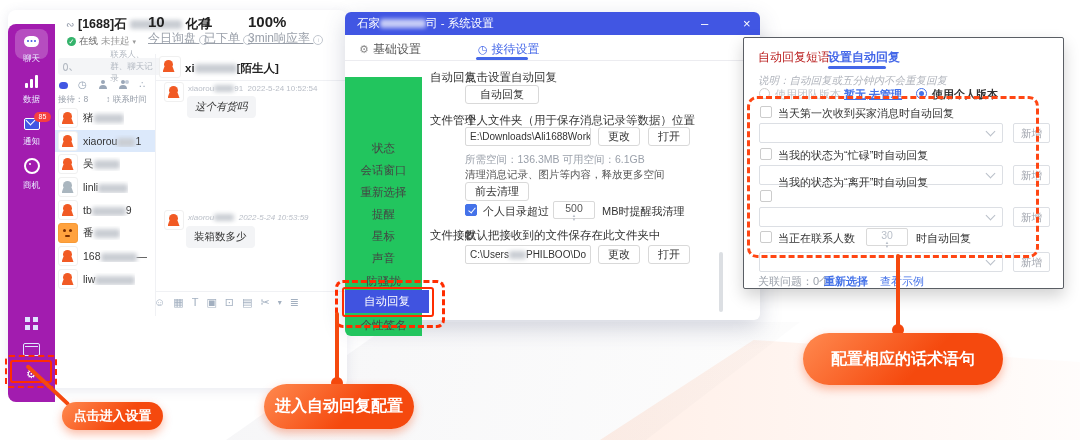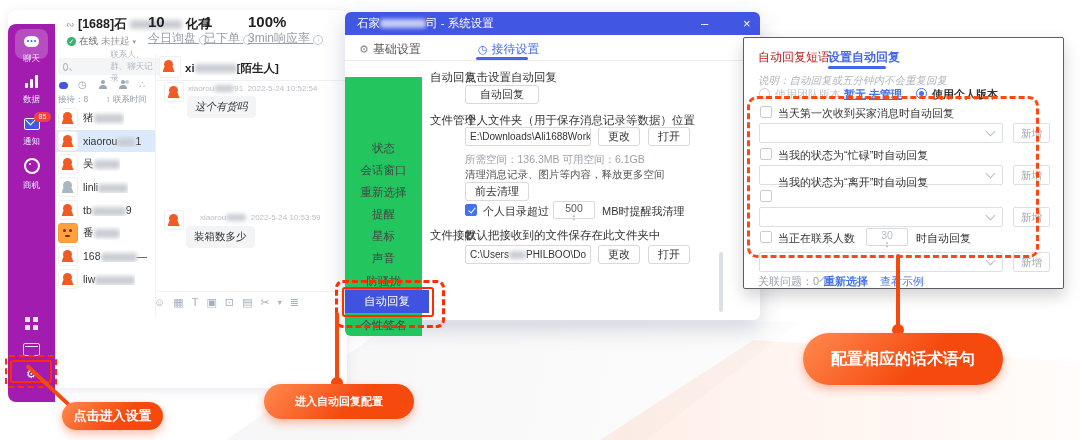--- a/index.html
+++ b/index.html
@@ -248,21 +248,21 @@
     </div>
     <div class="abs" style="left:148px;top:70px;width:191px;height:1px;background:#f0f1f4;"></div>
 
     <span class="avatar" style="position:absolute;left:156px;top:72px;"></span>
     <div class="meta" style="left:180px;top:74px;">
       <span>xiaorou</span><span class="redact" style="width:20px;height:7px;"></span><span>91</span>&nbsp;&nbsp;<span>2022-5-24 10:52:54</span>
     </div>
     <div class="bubble" style="left:179px;top:86px;font-style:italic;">这个有货吗</div>
 
     <span class="avatar" style="position:absolute;left:156px;top:200px;"></span>
-    <div class="meta" style="left:192px;top:203px;">
+    <div class="meta" style="left:180px;top:203px;font-style:italic;">
       <span>xiaorou</span><span class="redact" style="width:20px;height:7px;"></span>&nbsp;&nbsp;<span>2022-5-24 10:53:59</span>
     </div>
     <div class="bubble" style="left:178px;top:216px;">装箱数多少</div>
 
     <div class="abs" style="left:148px;top:281px;width:191px;height:1px;background:#f0f1f4;"></div>
     <div class="abs" style="left:146px;top:286px;display:flex;gap:8px;">
       <span class="tool">☺</span>
       <span class="tool">▦</span>
       <span class="tool">T</span>
       <span class="tool">▣</span>
@@ -398,19 +398,19 @@
     <span class="pgray" style="left:14px;top:236px;color:#9aa0aa;">关联问题：0个</span>
     <span class="plink" style="left:80px;top:236px;text-decoration:none;font-weight:bold;">重新选择</span>
     <span class="plink" style="left:136px;top:236px;text-decoration:none;">查看示例</span>
   </div>
 
   <div class="cline" style="left:28px;top:364px;width:58px;height:4px;transform:rotate(43deg);transform-origin:0 0;"></div>
   <div class="pill" style="left:62px;top:402px;width:101px;height:28px;font-size:13px;">点击进入设置</div>
 
   <div class="cline" style="left:335px;top:312px;width:4px;height:74px;"></div>
   <div class="cdot" style="left:331px;top:377px;"></div>
-  <div class="pill" style="left:264px;top:384px;width:150px;height:35px;font-size:11px;">进入自动回复配置</div>
+  <div class="pill" style="left:264px;top:384px;width:150px;height:45px;font-size:16px;">进入自动回复配置</div>
 
   <div class="cline" style="left:896px;top:254px;width:4px;height:78px;"></div>
   <div class="cdot" style="left:892px;top:324px;"></div>
   <div class="pill" style="left:803px;top:333px;width:200px;height:52px;font-size:16px;">配置相应的话术语句</div>
 
 </div>
 
 </body></html>

